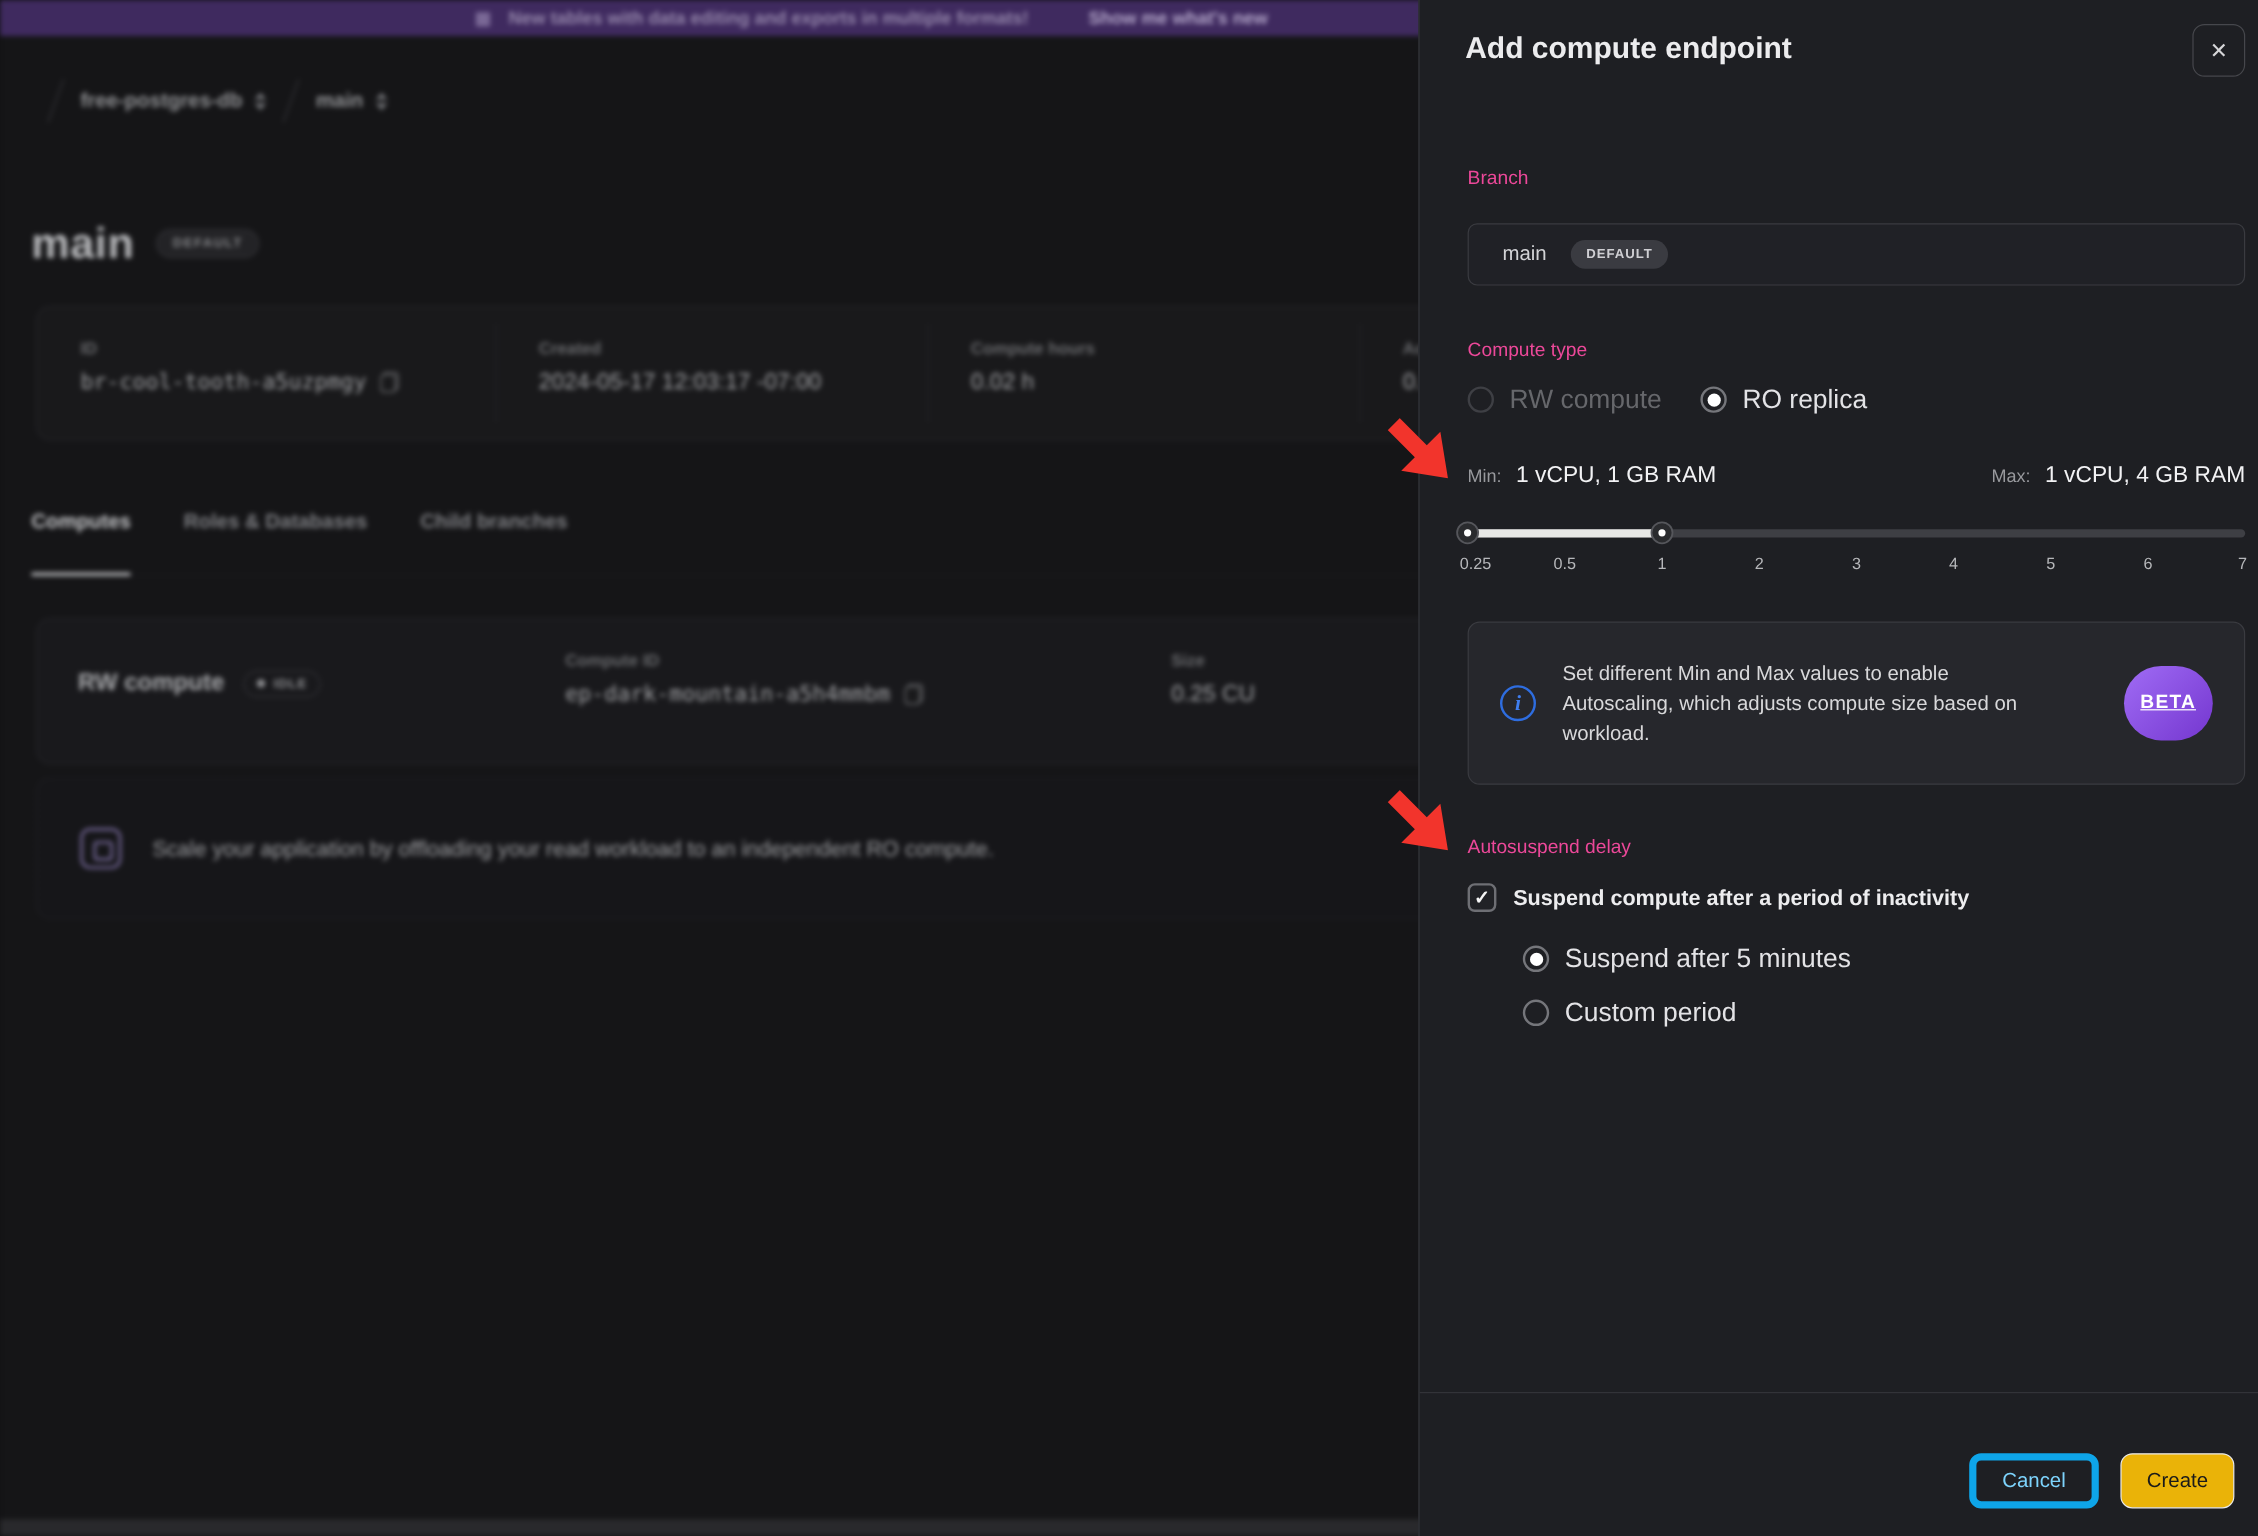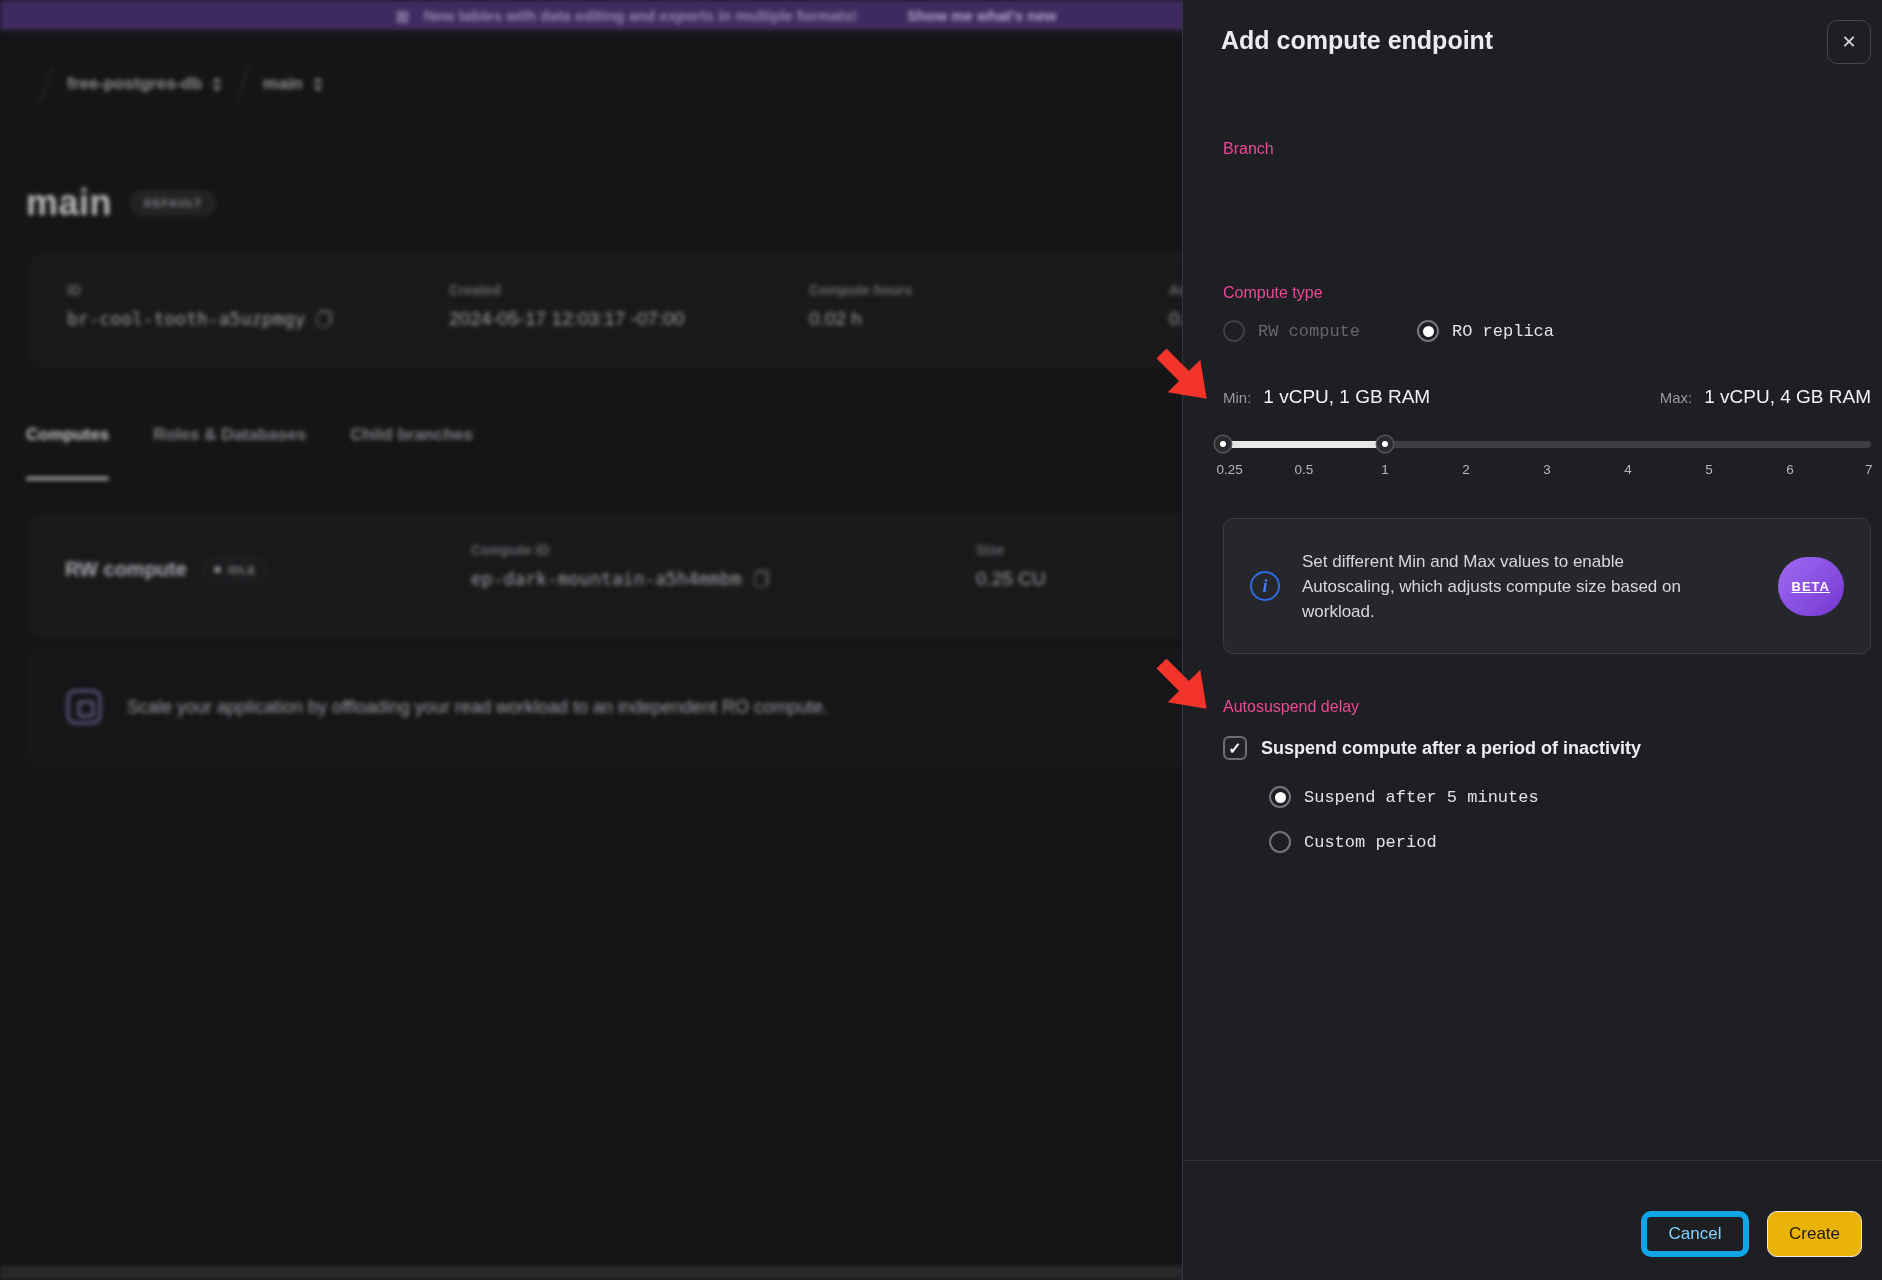--- a/index.html
+++ b/index.html
@@ -105,21 +105,21 @@
     background:#3a3b41; border-radius:999px; padding:6px 13px;
   }
 
   .radio-row { position:absolute; display:flex; align-items:center; gap:13px; }
   .radio {
     width:22px; height:22px; border-radius:50%; border:2px solid #75767b; background:#1e1f23;
     display:flex; align-items:center; justify-content:center; flex:0 0 auto;
   }
   .radio.checked::after { content:""; width:11px; height:11px; border-radius:50%; background:#ffffff; }
   .radio.disabled { border-color:#3e3f44; }
-  .radio-label { font-size:17px; color:#e3e3e6;font-family:Liberation Mono, monospace; }
+  .radio-label { font-size:22px; color:#e3e3e6; }
   .radio-label.disabled { color:#66676b; }
 
   .minmax-row { position:absolute; left:40px; top:386px; width:648px; display:flex; justify-content:space-between; align-items:baseline;text-align:center; }
   .mm-group { display:flex; align-items:baseline; gap:12px; }
   .mm-label { font-size:15px; color:#98999d; }
   .mm-value { font-size:19px; font-weight:500; color:#f2f2f4; }
 
   .slider { position:absolute; left:40px; top:436px; width:648px; height:16px; }
   .slider-track { position:absolute; left:0; right:0; top:5px; height:7px; border-radius:4px; background:#3e3f44; }
   .slider-fill { position:absolute; left:0%; width:25%; top:5px; height:7px; border-radius:4px; background:#e8e8e6; }
@@ -138,21 +138,21 @@
     background:#26272c; border:1px solid #3a3b40; border-radius:10px;
     display:flex; align-items:center; padding:0 26px; gap:22px;
   }
   .info-icon {
     width:30px; height:30px; border-radius:50%; border:2.5px solid #2e6de0; flex:0 0 auto;
     display:flex; align-items:center; justify-content:center;
     color:#3f7ef0; font-family:"Liberation Serif", serif; font-style:italic; font-weight:700; font-size:18px;
   }
   .note-text { width:384px; font-size:17px; line-height:25px; color:#d8d8da; }
   .beta-badge {
-    margin-left:auto; font-size:13px; font-weight:700; letter-spacing:1px; color:#ffffff;
+    margin-left:auto; font-size:16px; font-weight:700; letter-spacing:1px; color:#ffffff;
     background:linear-gradient(135deg,#a06cf5,#7436cf); border-radius:999px; padding:22px 14px;text-decoration:underline;
   }
 
   .checkbox-row { position:absolute; left:40px; top:736px; display:flex; align-items:center; gap:14px; }
   .checkbox {
     width:24px; height:24px; border-radius:6px; border:2px solid #6e6f74; background:#212226;
     display:flex; align-items:center; justify-content:center;
     color:#f5f5f5; font-size:16px; font-weight:700; flex:0 0 auto;
   }
   .checkbox-label { font-size:18px; font-weight:700; color:#ededef; }
@@ -263,20 +263,24 @@
 
   <div class="bottom-strip"></div>
 </div>
 
 <div id="panel">
 
   <div class="panel-title">Add compute endpoint</div>
   <button class="close-btn">✕</button>
 
   <div class="field-label" style="top:140px;">Branch</div>
+  <div class="branch-box">
+    <span class="branch-name">main</span>
+    <span class="pill-badge">DEFAULT</span>
+  </div>
 
   <div class="field-label" style="top:284px;">Compute type</div>
   <div class="radio-row" style="left:40px; top:320px;">
     <span class="radio disabled"></span>
     <span class="radio-label disabled">RW compute</span>
   </div>
   <div class="radio-row" style="left:234px; top:320px;">
     <span class="radio checked"></span>
     <span class="radio-label">RO replica</span>
   </div>

